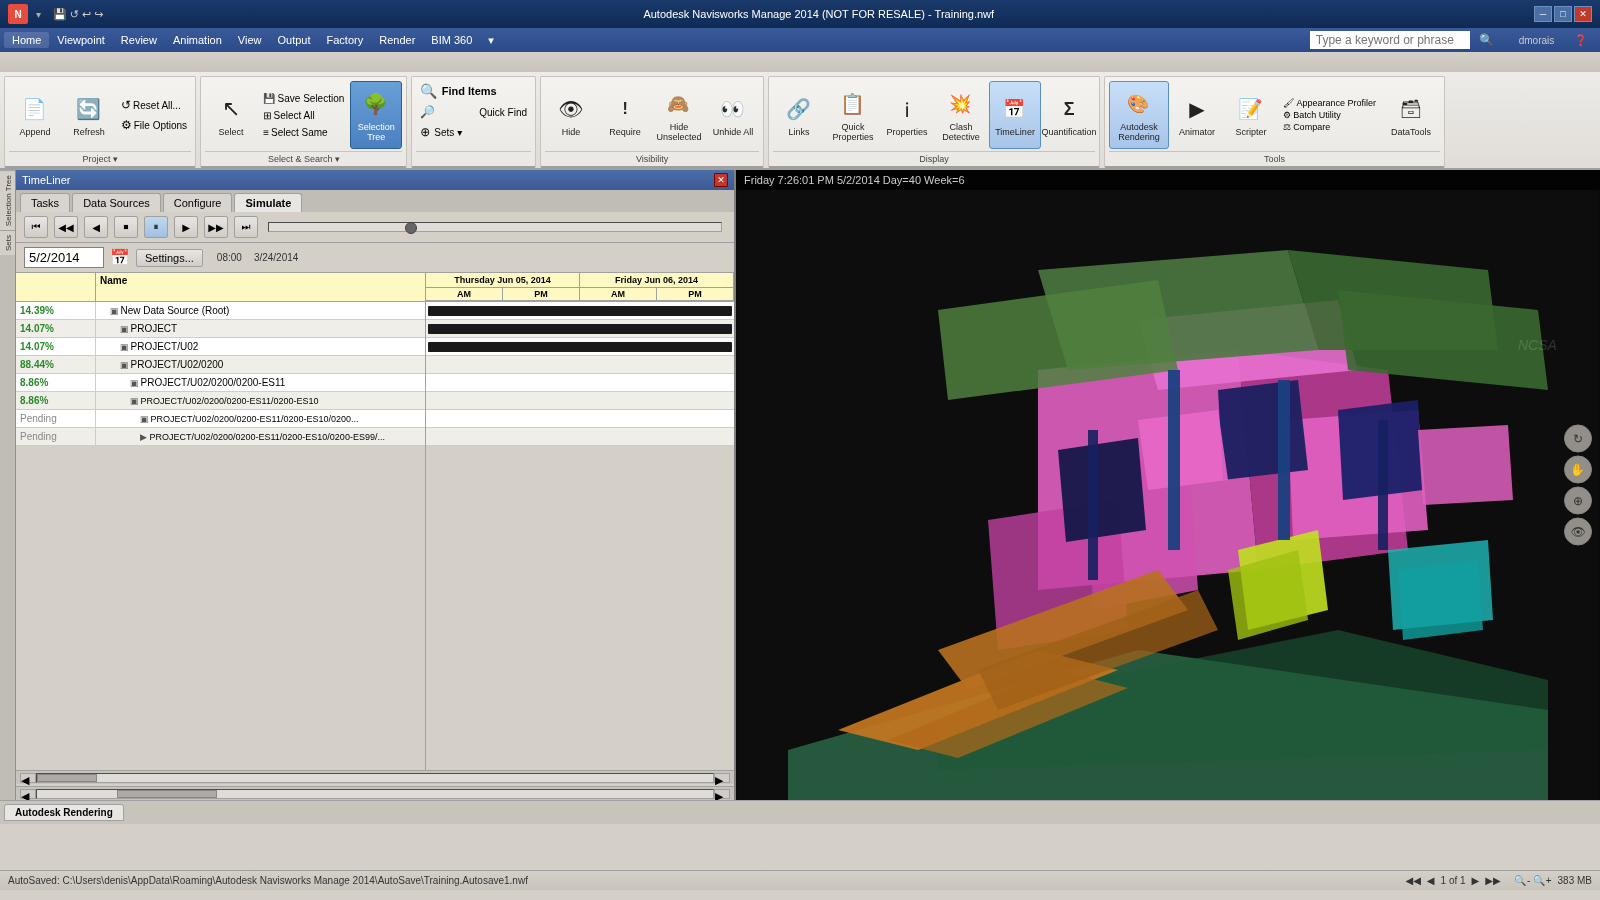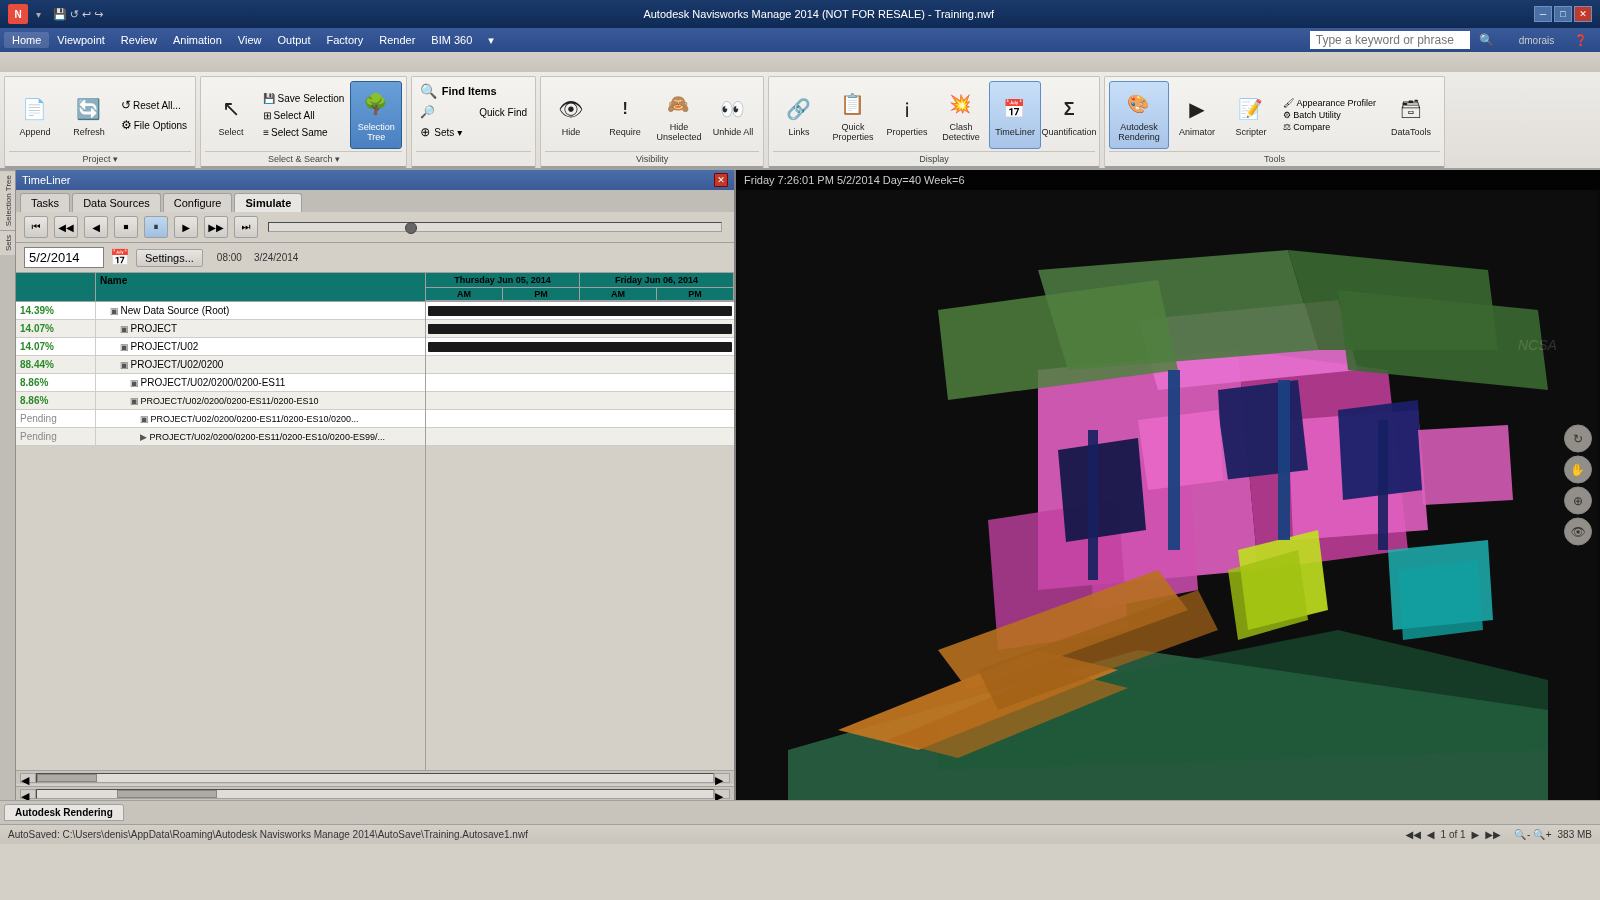--- a/index.html
+++ b/index.html
@@ -193,21 +193,21 @@
 
     
     #timeliner-grid {
       flex: 1;
       display: flex;
       flex-direction: column;
       overflow: hidden;
     }
     #grid-header {
       display: flex;
-      background: #0f766e;
+      background: #fef9c3;
       border-bottom: 1px solid #a0a0a0;
       font-size: 10px;
       font-weight: bold;
     }
     .col-status { width: 80px; min-width: 80px; border-right: 1px solid #a0a0a0; padding: 2px 4px; }
     .col-name { width: 330px; min-width: 330px; border-right: 1px solid #a0a0a0; padding: 2px 4px; }
     .col-timeline { flex: 1; display: flex; flex-direction: column; overflow: hidden; }
     .timeline-header-dates {
       display: flex;
       font-size: 10px;
@@ -288,20 +288,21 @@
     #status-bar {
       height: 20px;
       background: linear-gradient(to bottom, #d4d0c8, #c8c4bc);
       border-top: 1px solid #a0a0a0;
       display: flex;
       align-items: center;
       padding: 0 8px;
       font-size: 10px;
       color: #333;
       gap: 4px;
+      margin-top: 46px;
     }
 
     
     #tab-bar {
       height: 24px;
       background: #c8c4bc;
       border-top: 1px solid #a0a0a0;
       display: flex;
       align-items: center;
       padding: 0 4px;

